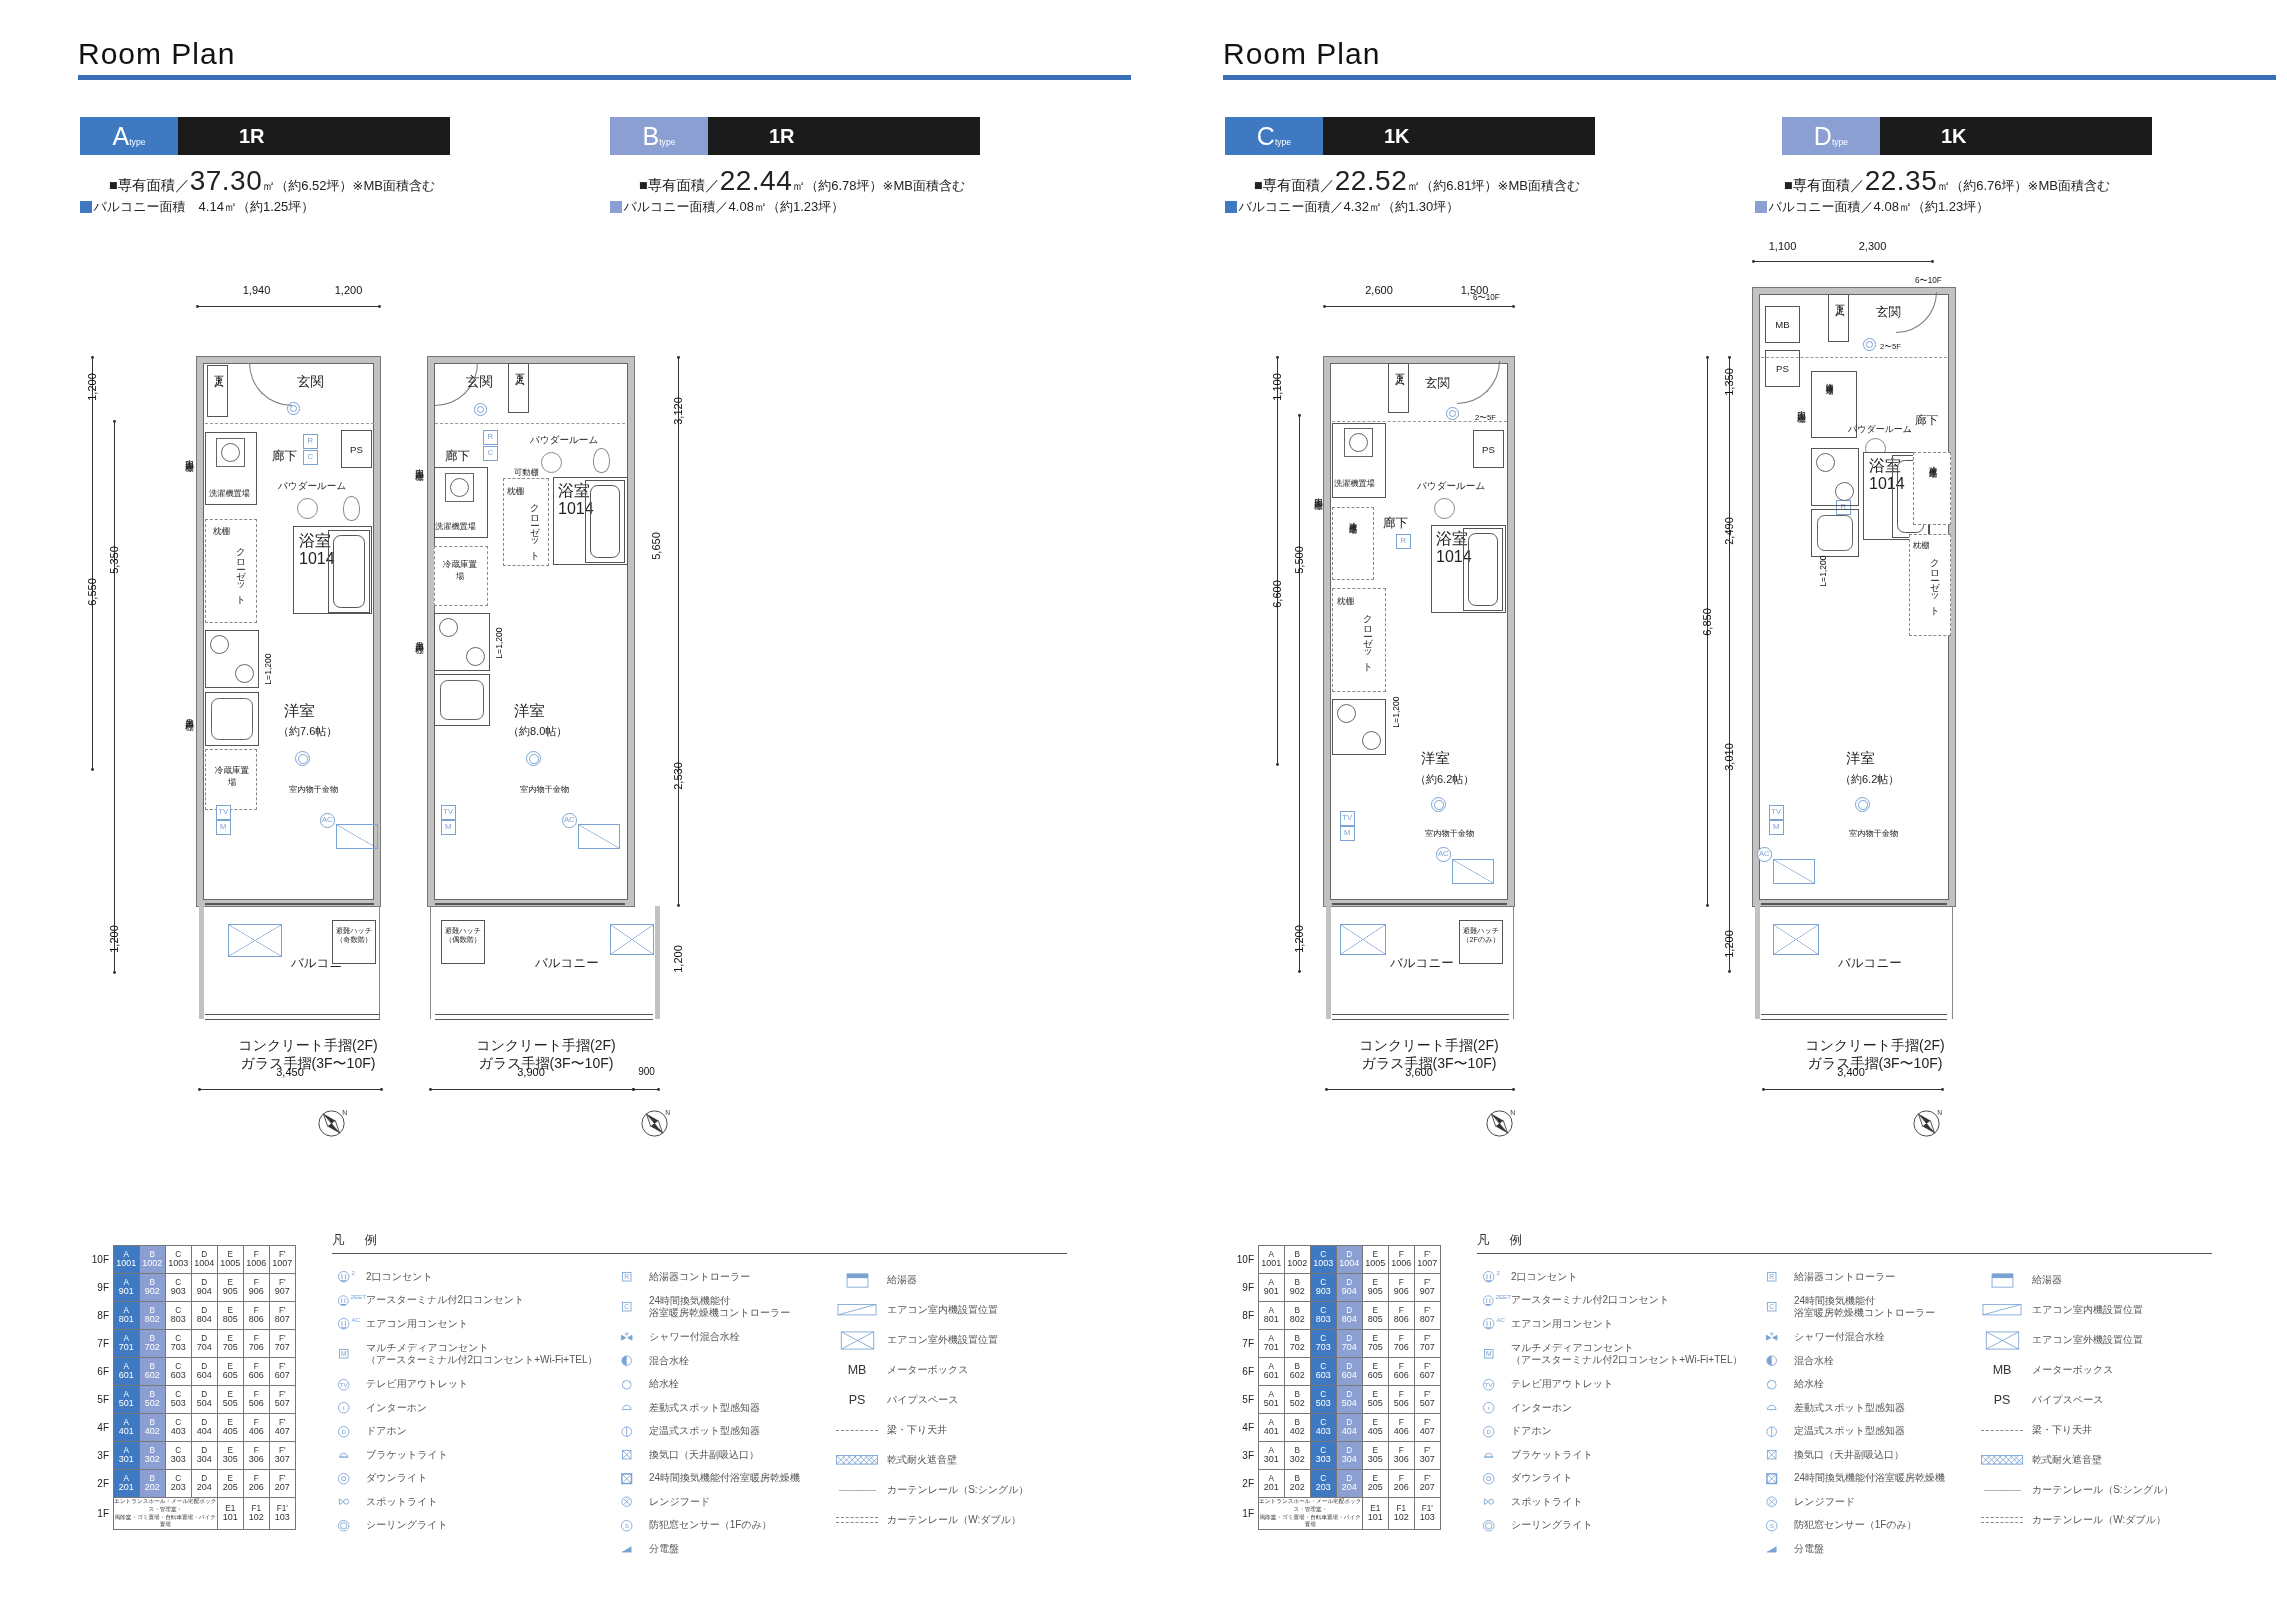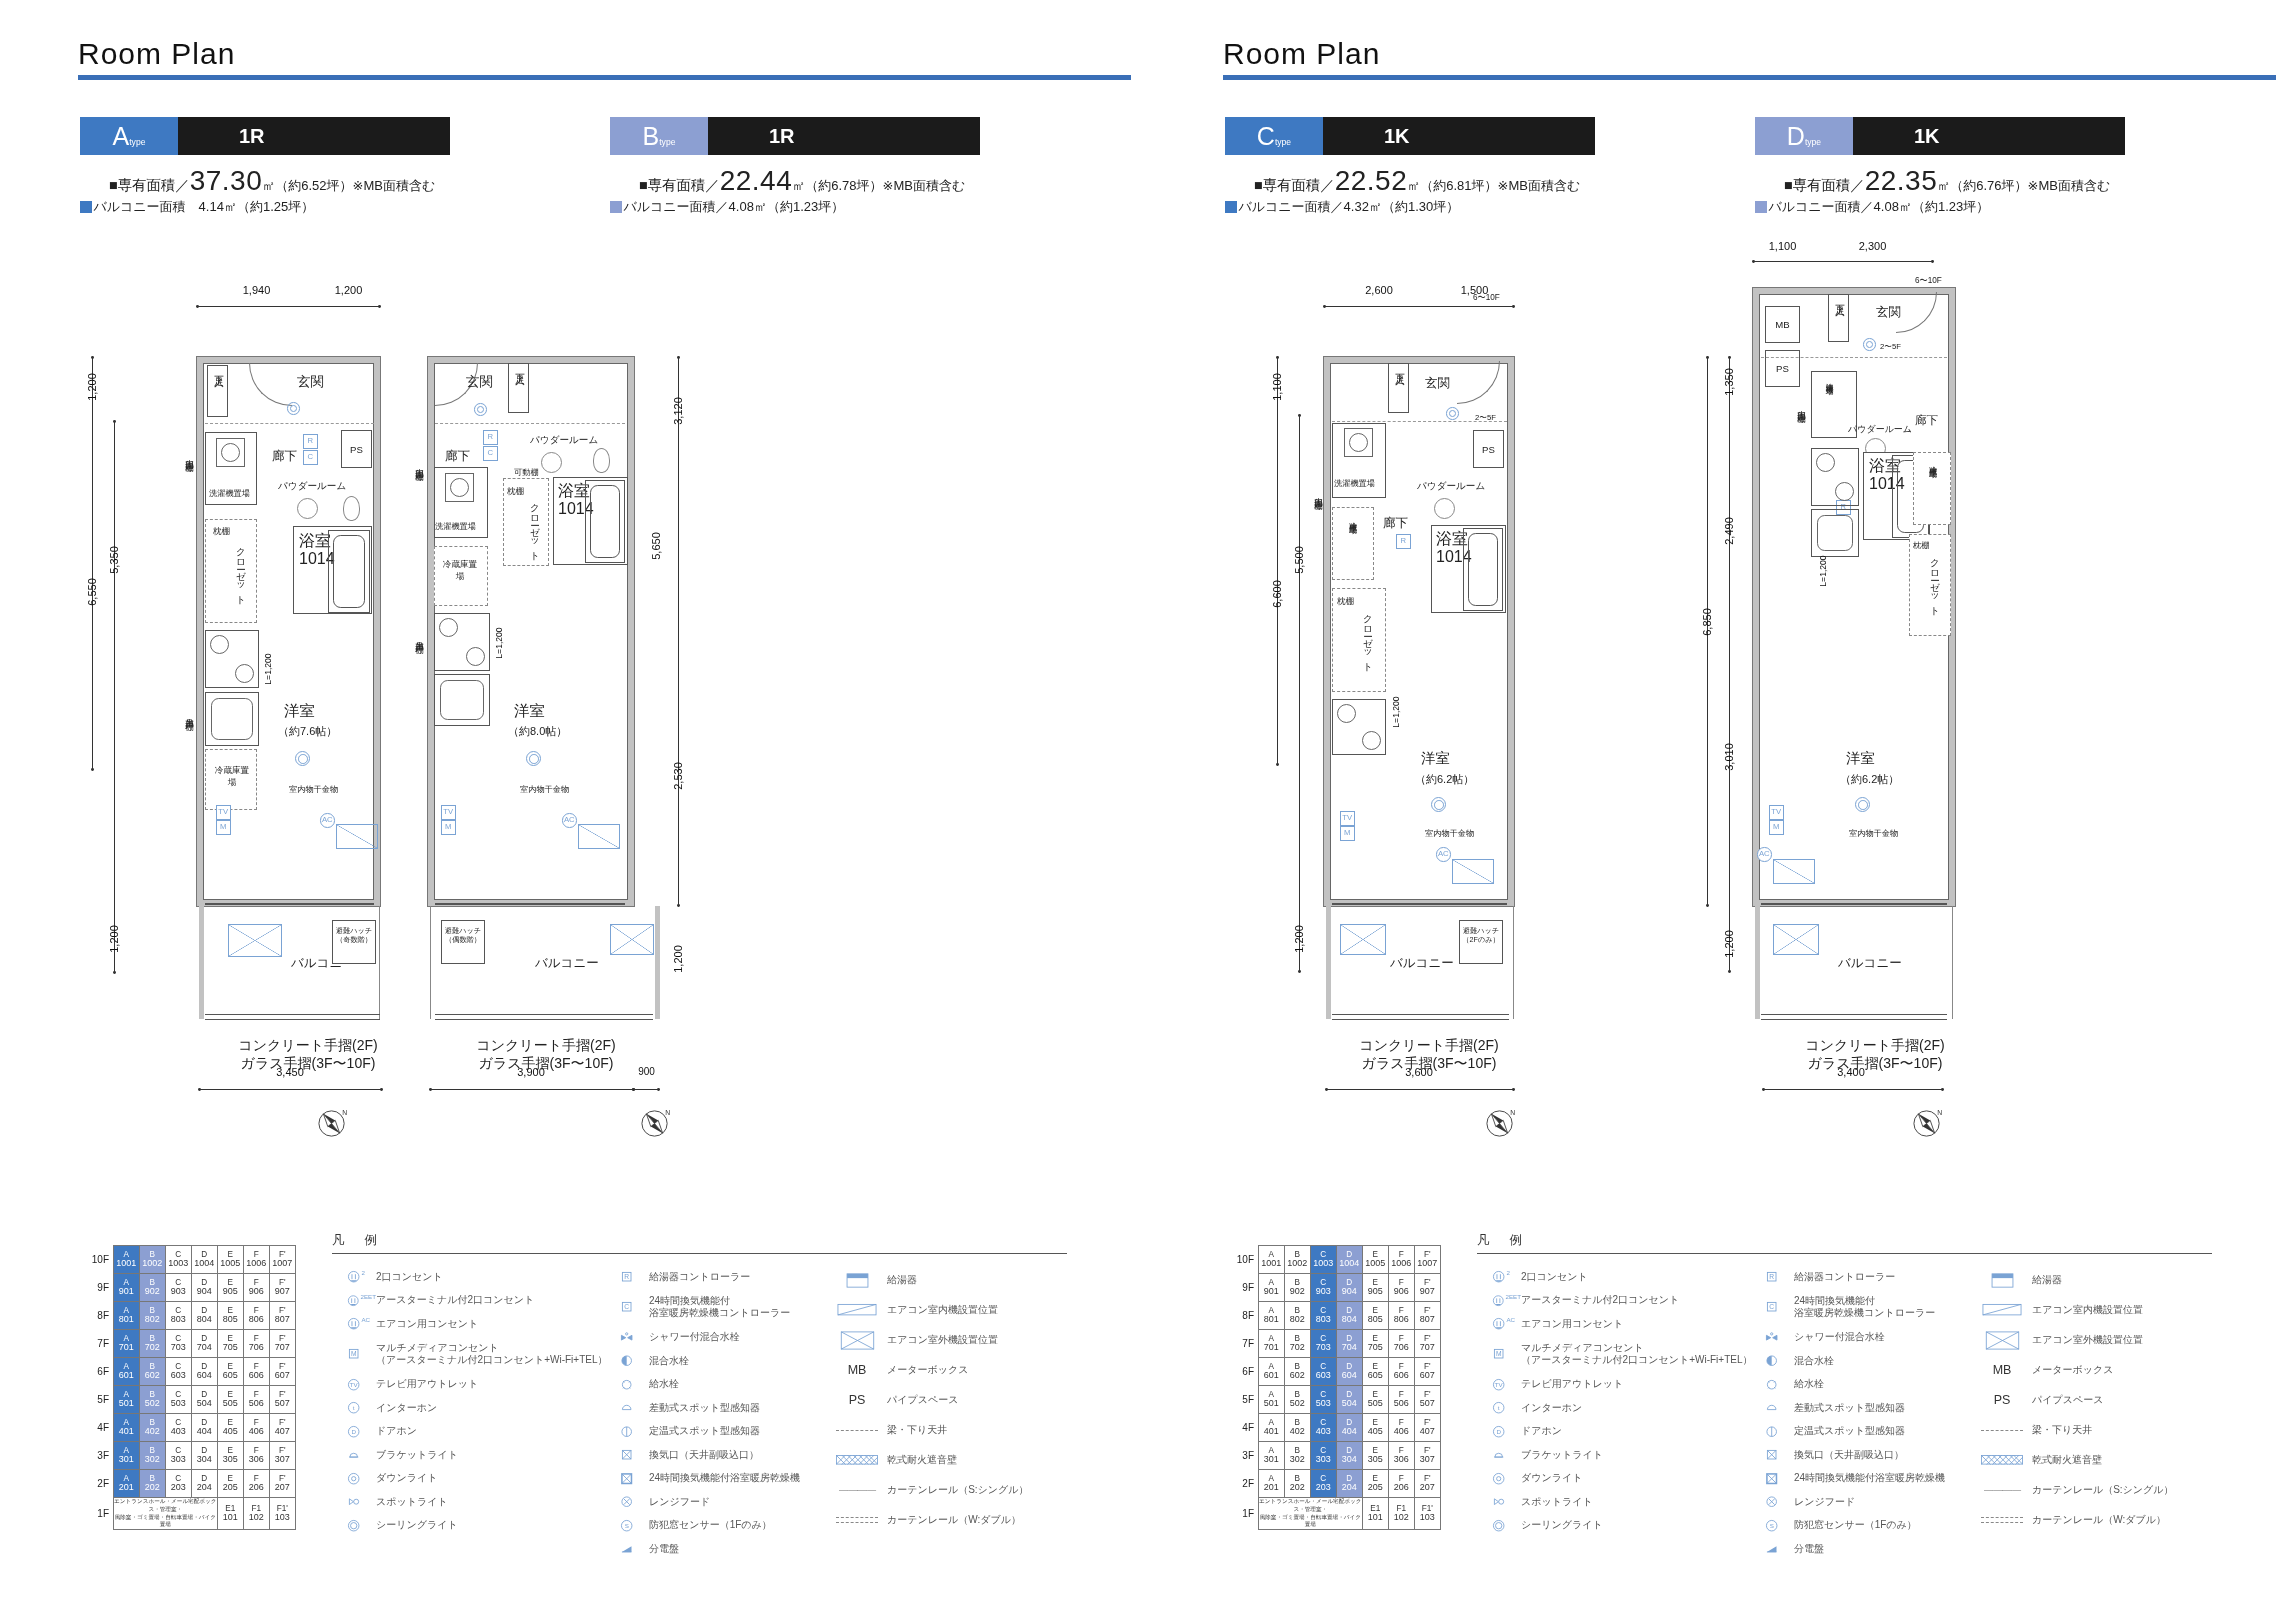--- a/index.html
+++ b/index.html
@@ -77,21 +77,21 @@
   .ut-t{font-size:8.2px;line-height:1.1;color:#333;}
   .ut-n{font-size:9px;line-height:1.1;color:#333;}
   .ut-c.hl-d{background:var(--dark);}  .ut-c.hl-d .ut-t,.ut-c.hl-d .ut-n{color:#fff;}
   .ut-c.hl-l{background:var(--light);} .ut-c.hl-l .ut-t,.ut-c.hl-l .ut-n{color:#fff;}
   .ut-note{font-size:5.6px;line-height:1.4;color:#333;width:100px;}
   
   .legend{position:absolute;width:738px;}
   .lg-title{position:absolute;left:0;top:0;font-size:12.5px;letter-spacing:3.8px;color:#333;}
   .lg-rule{position:absolute;left:0;top:21px;width:735px;border-top:1px solid #555;}
   .lg-col{position:absolute;top:33px;}
-  .lg-c1{left:15px;width:281px;}  .lg-c2{left:288px;width:204px;}  .lg-c3{left:495px;width:243px;}
+  .lg-c1{left:5px;width:281px;}  .lg-c2{left:288px;width:204px;}  .lg-c3{left:495px;width:243px;}
   .lg-row{display:flex;align-items:center;height:23.5px;color:#7aa3d4;}
   .lg-row.tall{height:37px;}
   .lg-c3 .lg-row{height:30px;}
   .lg-ic{width:29px;flex:none;display:flex;align-items:center;color:var(--fix);}
   .lg-c3 .lg-ic{width:60px;justify-content:center;}
   .lg-ic svg{stroke:currentColor;stroke-width:0.9;}
   .lg-sup{font-size:6.2px;font-style:normal;margin-left:1px;margin-top:-7.7px;color:var(--fix);}
   .lg-tx{font-size:10px;color:#555;line-height:1.25;}
   .lg-mbps{font-size:12.5px;color:#333;}
   .ln-dash{display:inline-block;width:42px;border-top:1px dashed #888;}
@@ -875,21 +875,21 @@
   <div class="aline1" style="left:25px">
     <span class="pre">■専有面積／</span>
     <span class="val">22.52</span>
     <span class="suf">㎡（約6.81坪）※MB面積含む</span>
   </div>
   <div class="aline2" style="left:25px">
     <span class="bu" style="background: rgb(62, 121, 194);"></span>
     <span>バルコニー面積／4.32㎡（約1.30坪）</span>
   </div>
 
-  <div class="typehead" style="left:555px">
+  <div class="typehead" style="left:582px">
     <div class="badge" style="background: rgb(140, 159, 210);"><span>D</span><i>type</i></div>
     <div class="bar">1K</div>
   </div>
   <div class="aline1" style="left:555px">
     <span class="pre">■専有面積／</span>
     <span class="val">22.35</span>
     <span class="suf">㎡（約6.76坪）※MB面積含む</span>
   </div>
   <div class="aline2" style="left:555px">
     <span class="bu" style="background: rgb(140, 159, 210);"></span>

